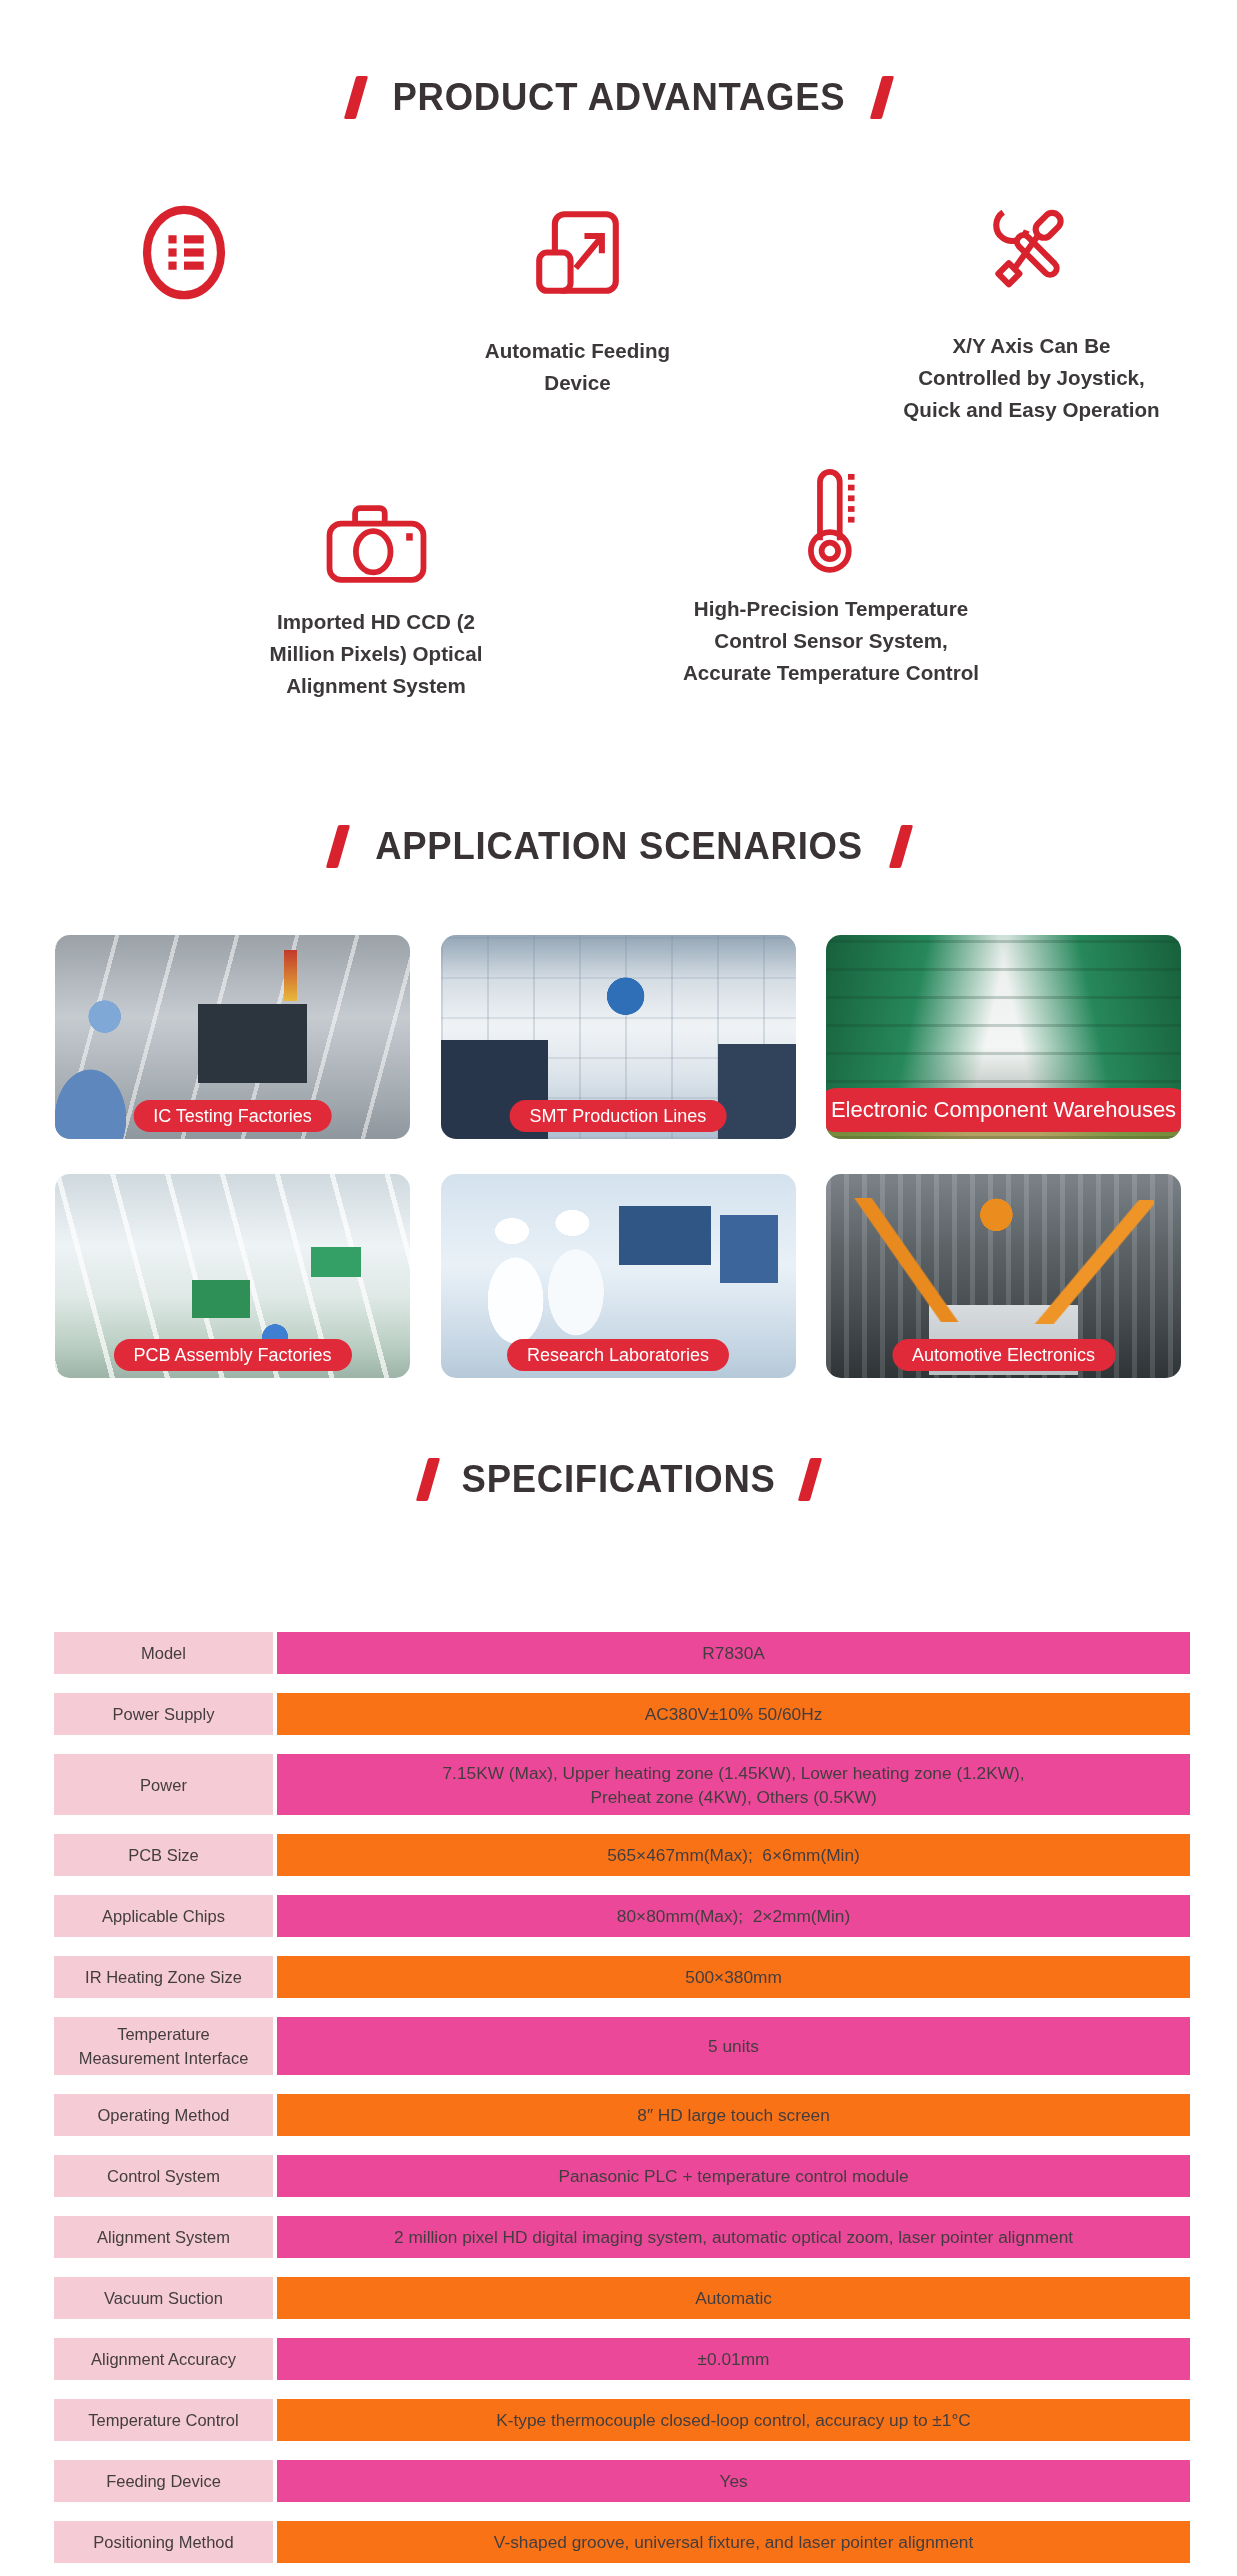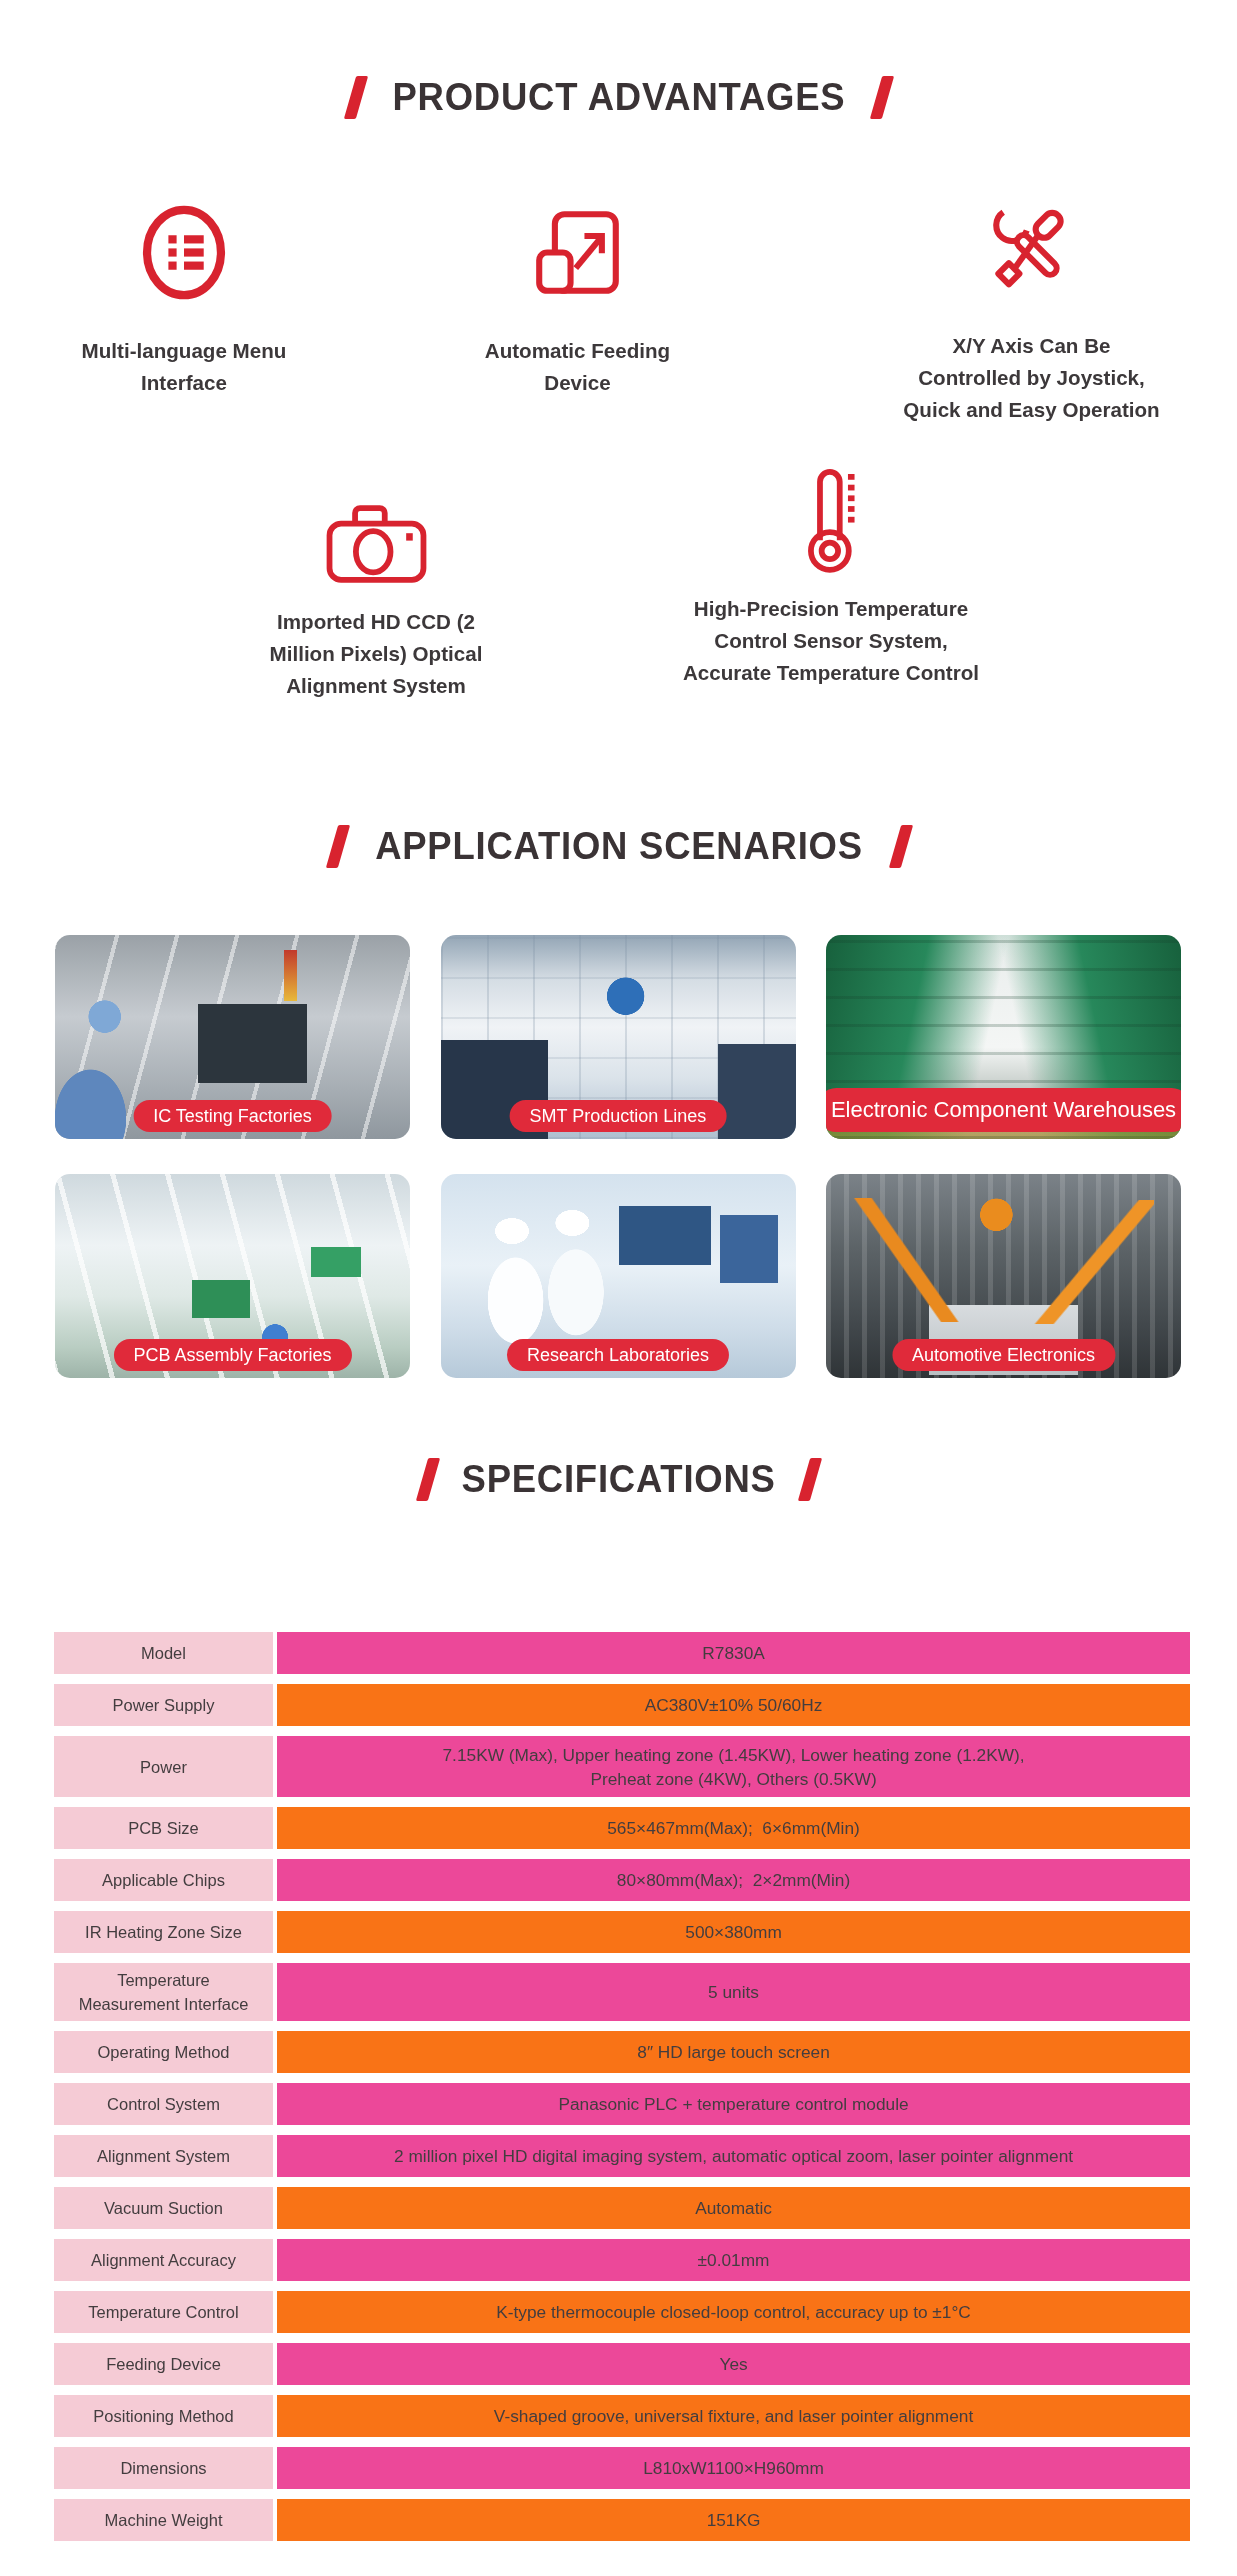--- a/index.html
+++ b/index.html
@@ -63,21 +63,21 @@
   .scene-auto{background:
     linear-gradient(55deg, transparent 42%, #e98a1f 43% 50%, transparent 51%) 10% 30%/132px 124px no-repeat,
     linear-gradient(-50deg, transparent 42%, #ef9427 43% 50%, transparent 51%) 88% 32%/132px 124px no-repeat,
     radial-gradient(circle 16.5px at 48% 20%, #ea8c1e 97%, transparent),
     linear-gradient(#d8dcdf,#b9bfc3) 50% 98%/149px 70px no-repeat,
     repeating-linear-gradient(90deg, rgba(255,255,255,.14) 0 5px, transparent 5px 18px),
     linear-gradient(180deg,#7b8288 0%,#5d6468 35%,#41474b 75%,#2f3437 100%);}
 
   
   .spec-table{position:absolute;left:54px;top:1632px;width:1136px;}
-  .srow{display:flex;margin-bottom:10px;}
+  .srow{display:flex;margin-bottom:19px;}
   .cell{display:flex;align-items:center;justify-content:center;text-align:center;white-space:pre-line;
         min-height:42px;font-size:17.3px;line-height:24px;color:#433d3f;}
   .cell.label{width:219px;background:#f5cbd5;font-size:16.5px;padding:5px 6.6px;box-sizing:border-box;}
   .cell.value{flex:1;margin-left:4.1px;padding:6.6px 20px;box-sizing:border-box;}
   .cell.value.gray{background:#ec4899;}
   .cell.value.white{background:#f97316;}
 </style>
 </head>
 <body>
 
@@ -98,22 +98,20 @@
           <line x1="37" y1="44" x2="47" y2="44"></line>
               <line x1="56" y1="44" x2="80" y2="44"></line>
           <line x1="37" y1="60" x2="47" y2="60"></line>
               <line x1="56" y1="60" x2="80" y2="60"></line>
           <line x1="37" y1="76" x2="47" y2="76"></line>
               <line x1="56" y1="76" x2="80" y2="76"></line>
         </g>
       </svg>
         </span>
       </div>
-    <div class="caption">Multi-language Menu
-Interface</div>
   </div>
 
   <div class="feature" style="left:429px;top:203px;width:297px;">
     <div class="iconbox-1">
         <span class="icon">
       <svg width="87" height="87" viewBox="0 0 100 100" fill="none" stroke="currentColor" stroke-width="7">
         <rect x="24" y="6" width="70" height="88" rx="11"></rect>
         <rect x="6" y="50" width="36" height="44" rx="9" fill="#ffffff"></rect>
         <path d="M48 68 L76 34"></path>
         <path d="M58 31 h20 v20"></path>

